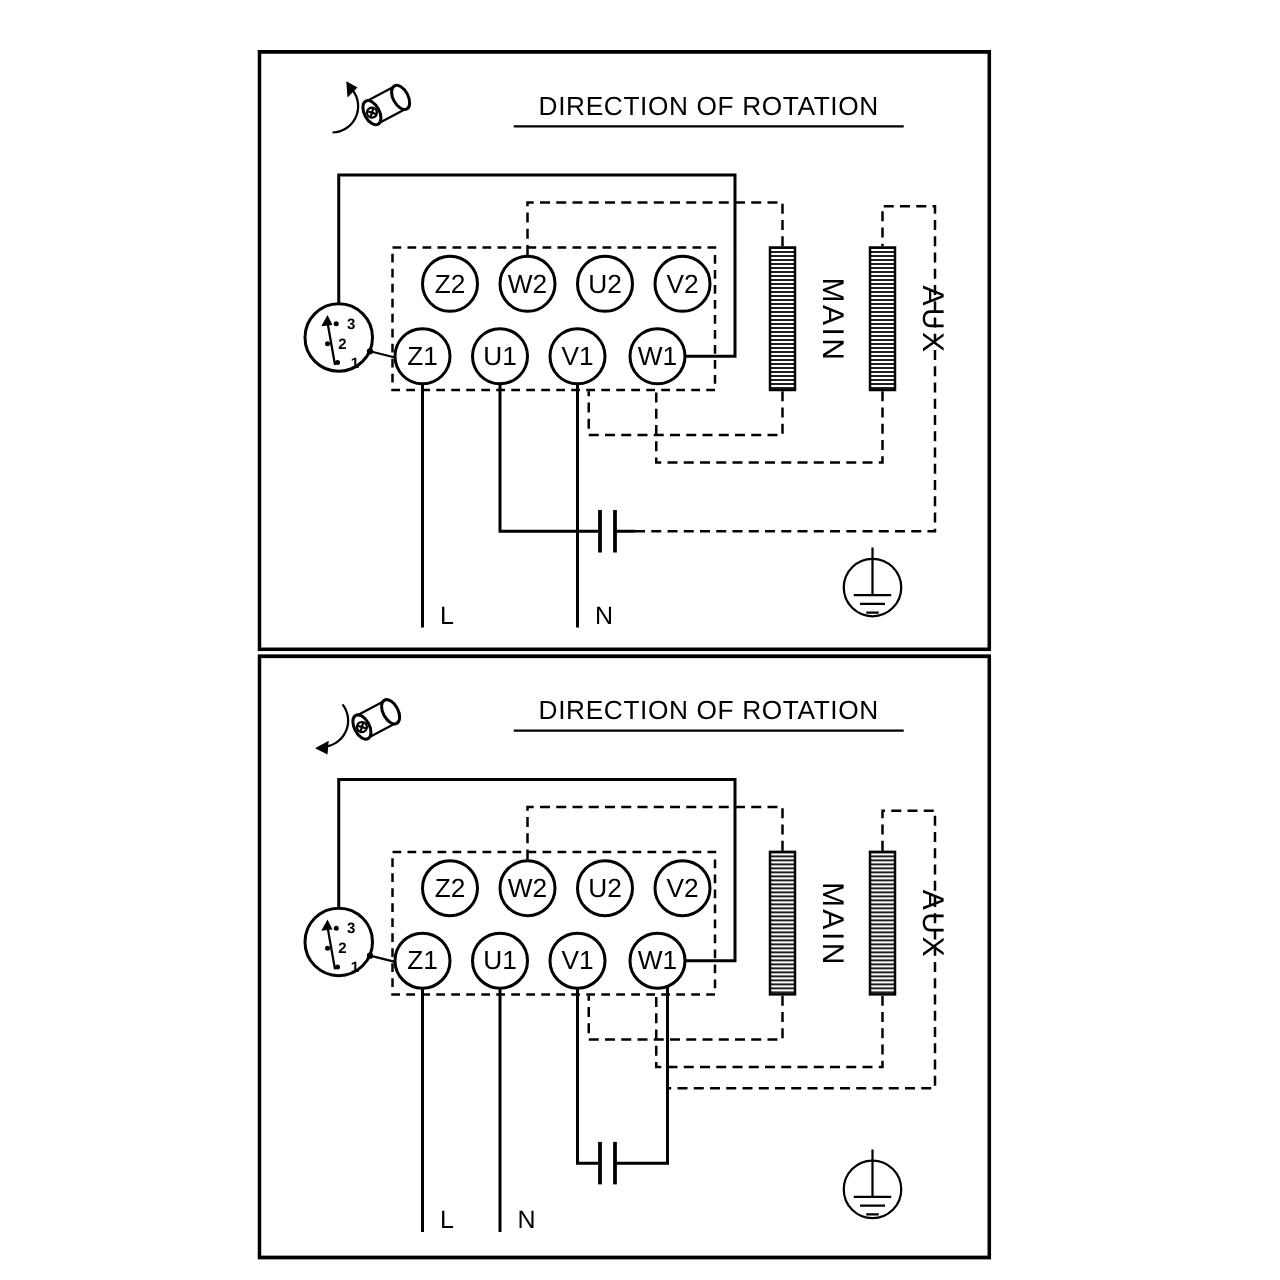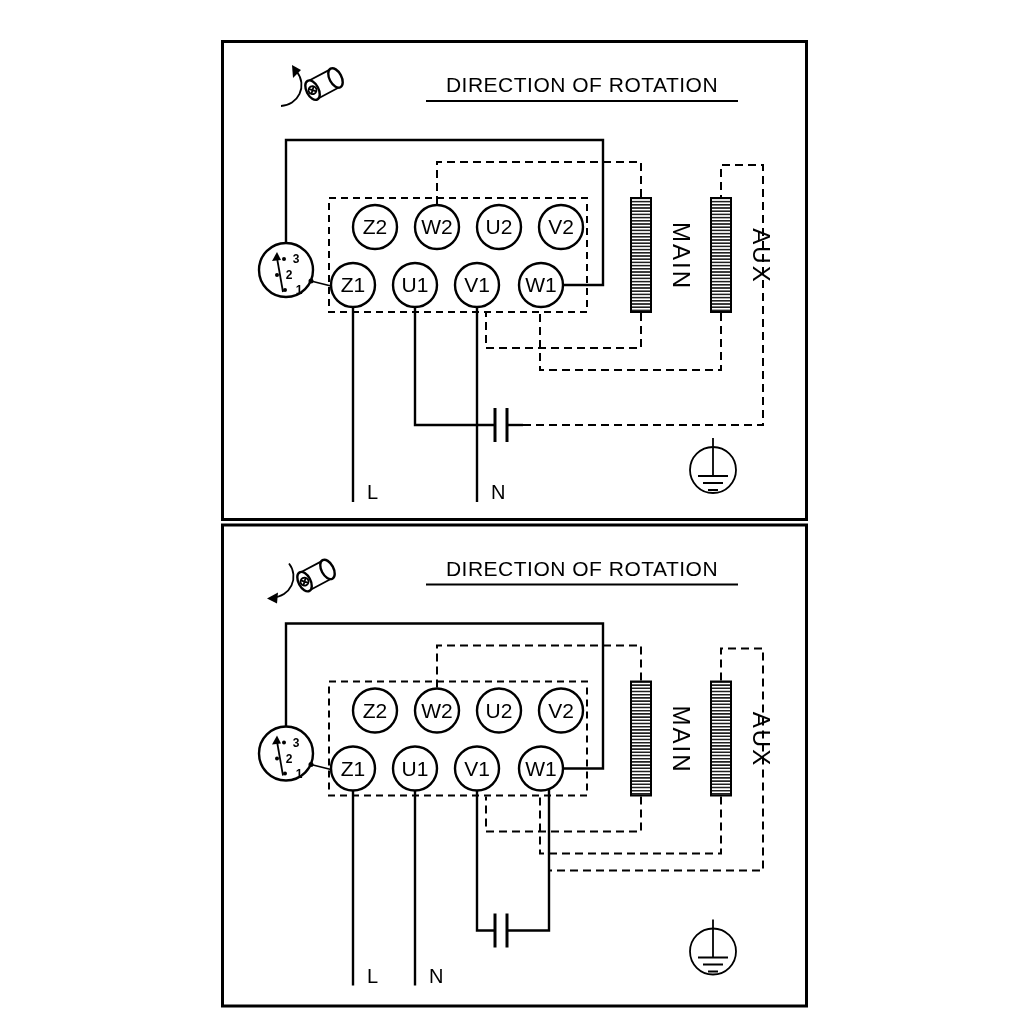--- a/index.html
+++ b/index.html
@@ -1,21 +1,21 @@
 <!DOCTYPE html>
 <html><head>
 <meta charset="utf-8">
 <style>
   html,body{margin:0;padding:0;}
   body{
     width:1024px;height:1024px;position:relative;
     background:#ffffff;
     font-family:"Liberation Sans", sans-serif;
   }
-  .panel{position:absolute;left:221px;width:587px;}
+  .panel{position:absolute;left:206px;width:587px;}
   #panel1{top:40px;height:481px;}
   #panel2{top:523px;height:485px;}
   svg{display:block;width:100%;height:100%;}
   svg text{font-family:"Liberation Sans", sans-serif;fill:#000;}
   .border{fill:#ffffff;stroke:#000;stroke-width:3;}
   .wire{fill:none;stroke:#000;stroke-width:2.4;}
   .wire-d{fill:none;stroke:#000;stroke-width:2;stroke-dasharray:8 5;}
   .thin{fill:none;stroke:#000;stroke-width:1.8;}
   .term{fill:#ffffff;stroke:#000;stroke-width:2.4;}
   .box{fill:none;stroke:#000;stroke-width:2;stroke-dasharray:7 5;}

